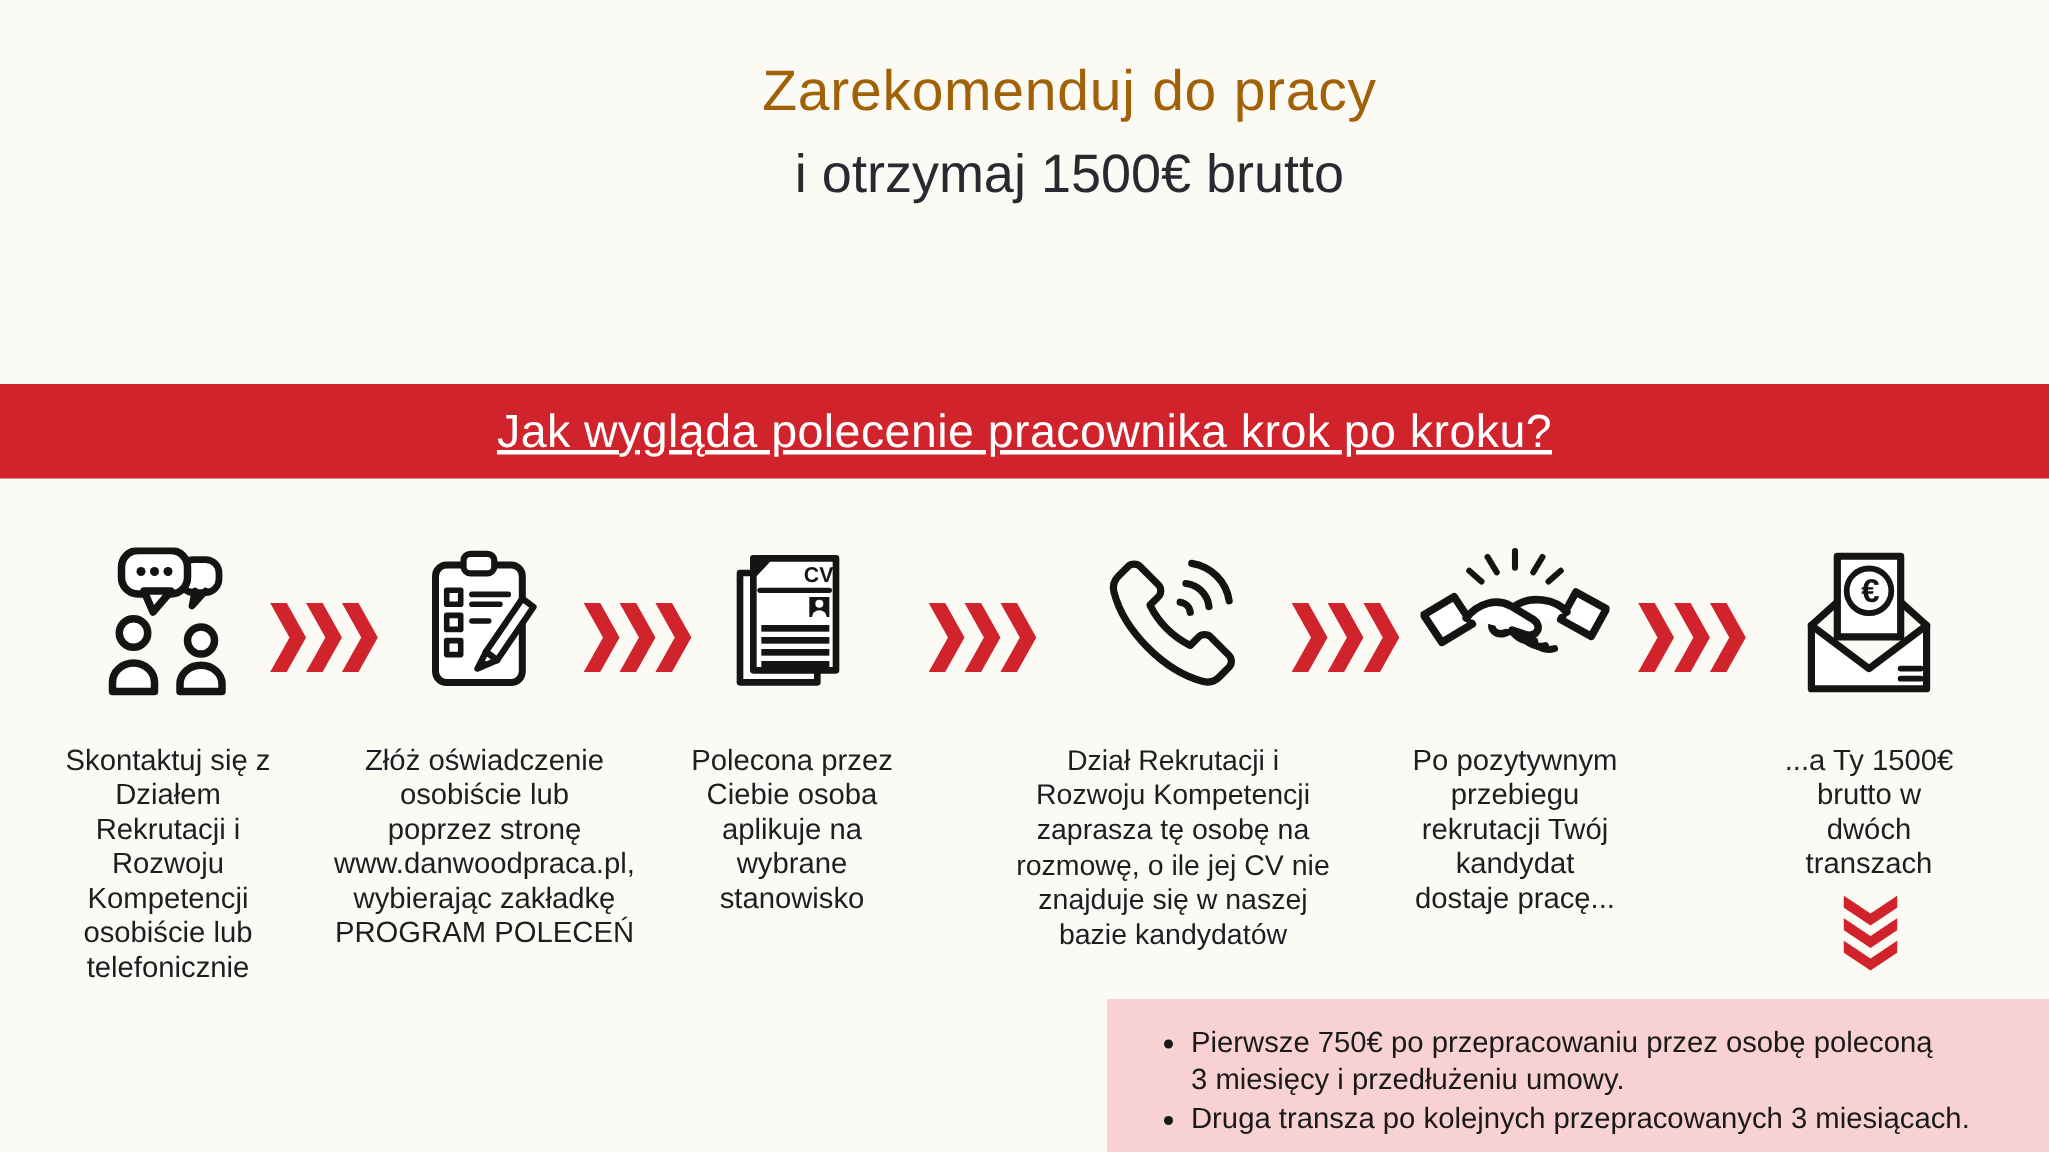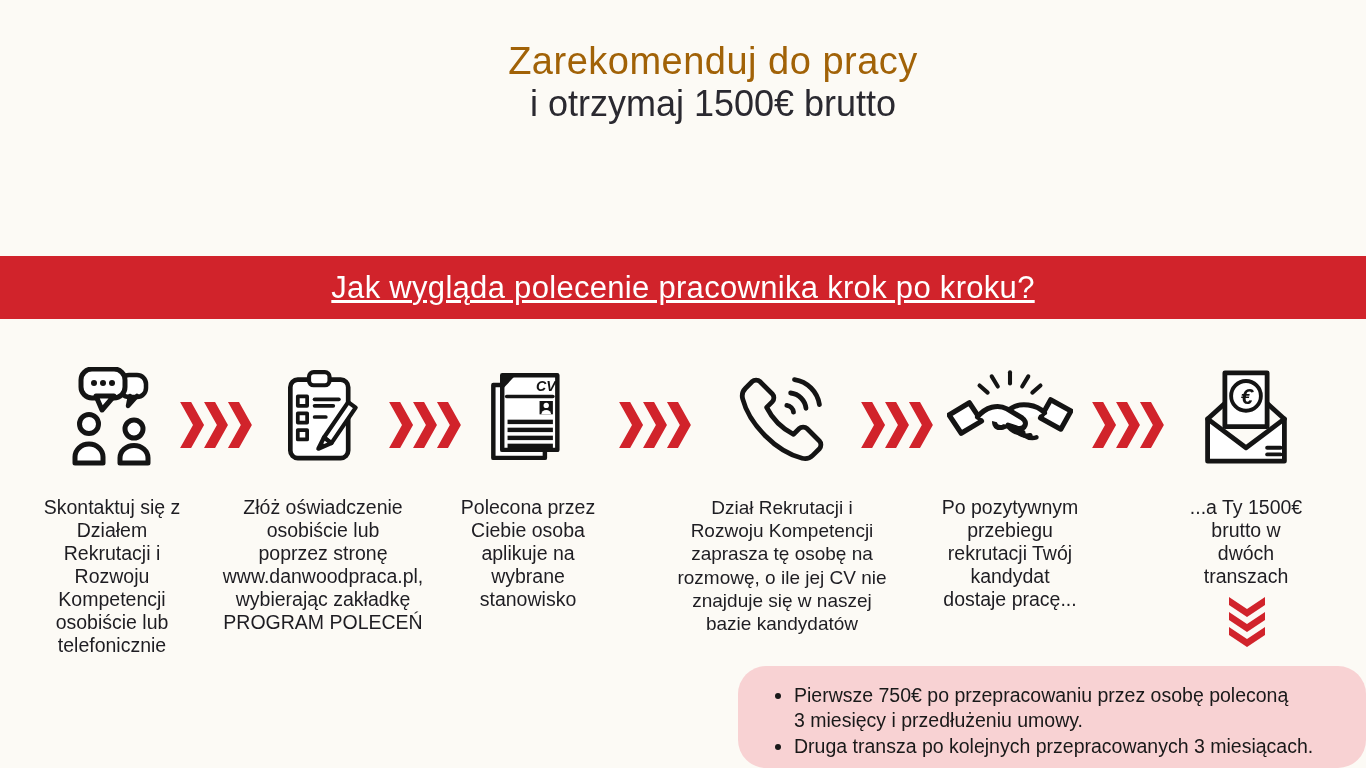--- a/index.html
+++ b/index.html
@@ -18,50 +18,50 @@
   
   .logo{position:absolute;left:36px;top:12px;width:126px;text-align:center;}
   .logo-brand{font-size:23px;font-weight:700;color:#3a3a3a;letter-spacing:.5px;margin-top:3px;white-space:nowrap;}
   .logo-rule{height:3px;background:var(--accent);margin-top:2px;}
   .logo-house{font-size:15px;font-weight:700;color:#3a3a3a;letter-spacing:11.5px;margin-right:-11.5px;margin-top:3px;white-space:nowrap;}
 
   
   .header{position:absolute;left:373px;top:40px;width:680px;text-align:center;color:var(--ink);}
   .header-line1{font-size:38px;font-weight:500;letter-spacing:.5px;color:#a16207;}
   .header-red{margin-top:13px;font-size:31px;font-weight:800;line-height:1.18;color:var(--headline-red);letter-spacing:.5px;}
-  .header-line4{font-size:36px;font-weight:500;color:#2a2930;}
+  .header-line4{margin-top:12px;font-size:36px;font-weight:500;color:#2a2930;}
 
   
   .banner{position:absolute;left:0;top:256px;width:1366px;height:63px;background:var(--accent);
           display:flex;align-items:center;justify-content:center;}
   .banner-title{color:#fff;font-size:31px;font-weight:500;letter-spacing:.3px;text-decoration:underline;}
 
   
   .step{position:absolute;top:365px;text-align:center;}
-  .icon-box{height:104px;display:flex;align-items:center;justify-content:center;font-style:italic;}
+  .icon-box{height:104px;display:flex;justify-content:center;}
   .step-text{margin-top:27px;font-size:19.5px;line-height:1.18;color:var(--ink);white-space:pre-line;}
   .step-1{left:28px;width:168px;}
   .step-2{left:210px;width:226px;}
   .step-3{left:448px;width:160px;}
   .step-4{left:656px;width:252px;}
   .step-4 .step-text{font-size:19px;line-height:1.22;}
   .step-5{left:918px;width:184px;}
   .step-6{left:1186px;width:120px;}
 
   .arrow{position:absolute;top:402px;width:72px;height:46px;}
   .arrow-1{left:180px;} .arrow-2{left:389px;} .arrow-3{left:619px;}
   .arrow-4{left:861px;} .arrow-5{left:1092px;}
   .arrow svg{display:block;width:72px;height:46px;}
 
   .down-arrows{position:absolute;left:1229px;top:597px;width:36px;height:54px;}
   .down-arrows svg{display:block;width:36px;height:54px;}
 
   
   .footnote{position:absolute;left:738px;top:666px;width:628px;height:102px;background:var(--pink);
-            padding:17px 30px 0 28px;border-radius:28px;}
+            padding:17px 30px 0 28px;}
   .footnote ul{list-style:disc;padding-left:28px;color:#191919;}
   .footnote li{font-size:19.5px;line-height:1.3;white-space:pre-line;}
 
   svg .stroke{fill:none;stroke:var(--icon);stroke-linecap:round;stroke-linejoin:round;}
   svg .wfill{fill:#fff;stroke:var(--icon);stroke-linecap:round;stroke-linejoin:round;}
   svg .solid{fill:var(--icon);stroke:none;}
   svg .red{fill:var(--accent);stroke:none;}
 </style>
 </head>
 <body>

